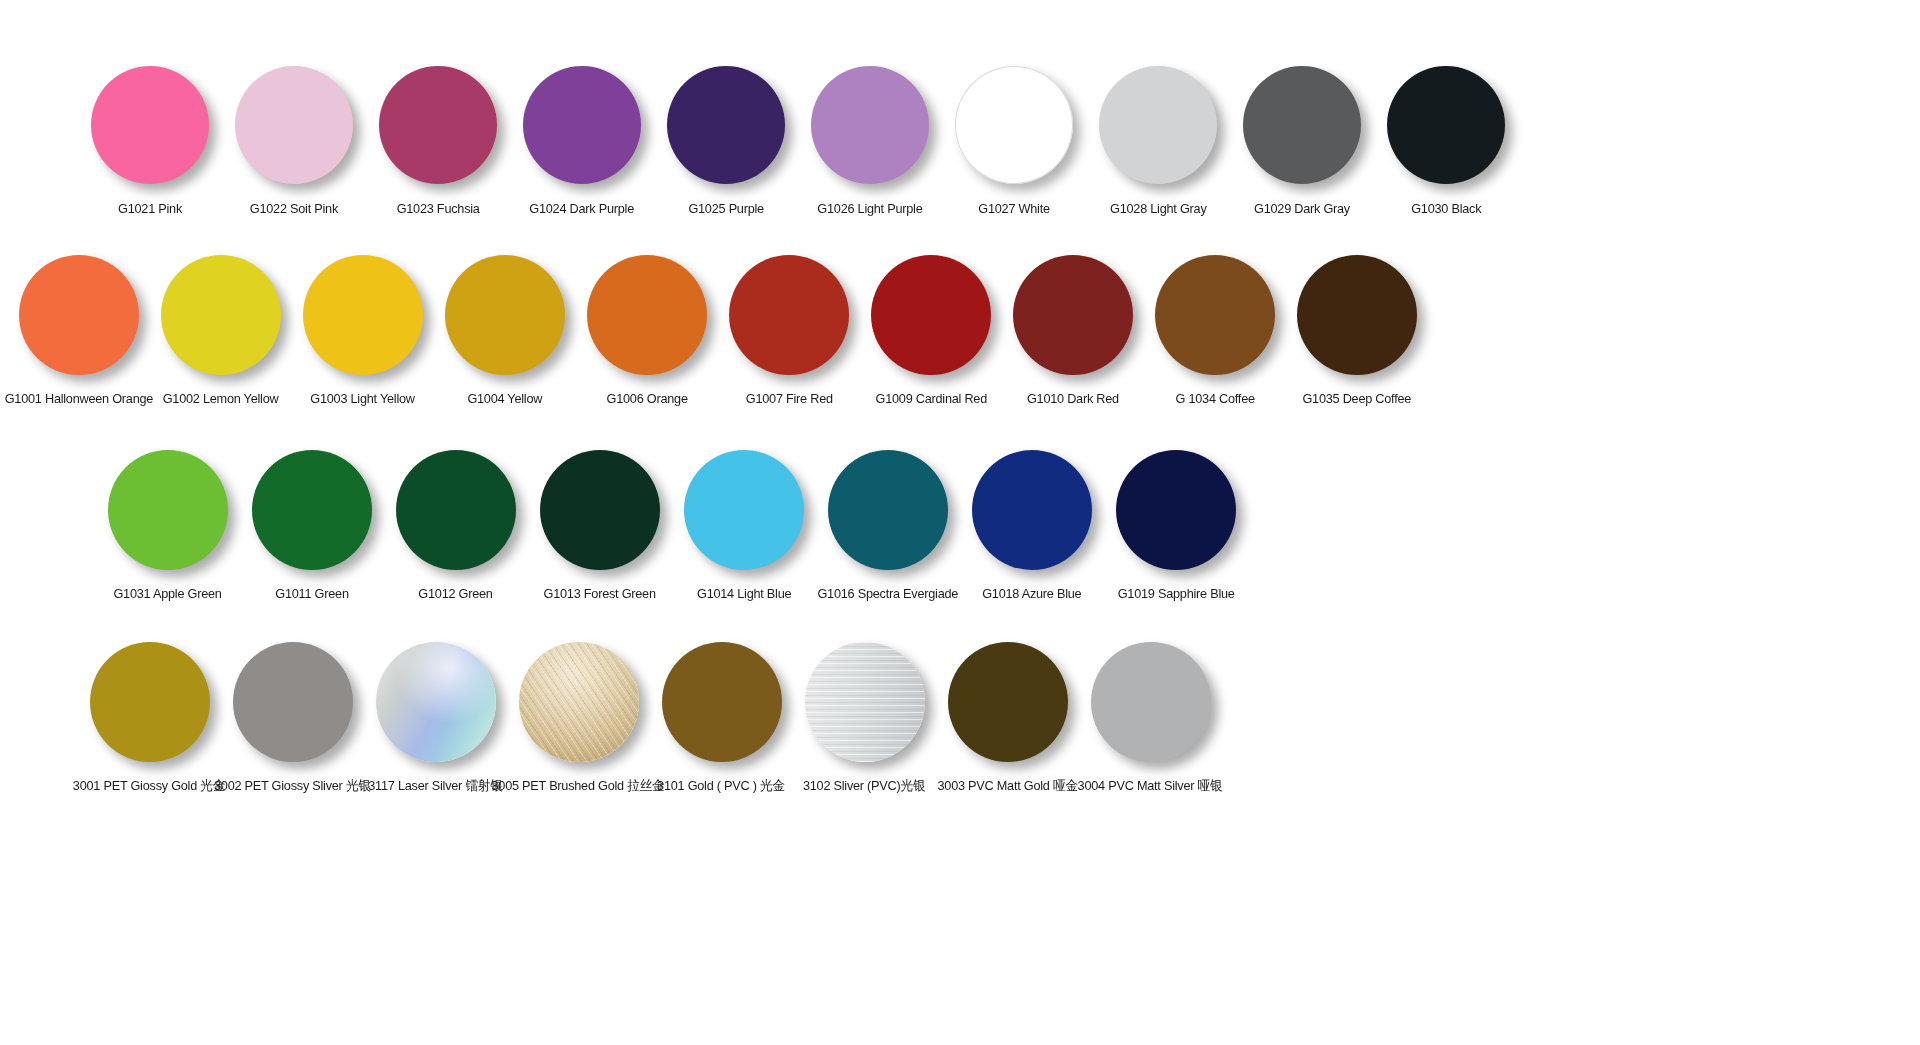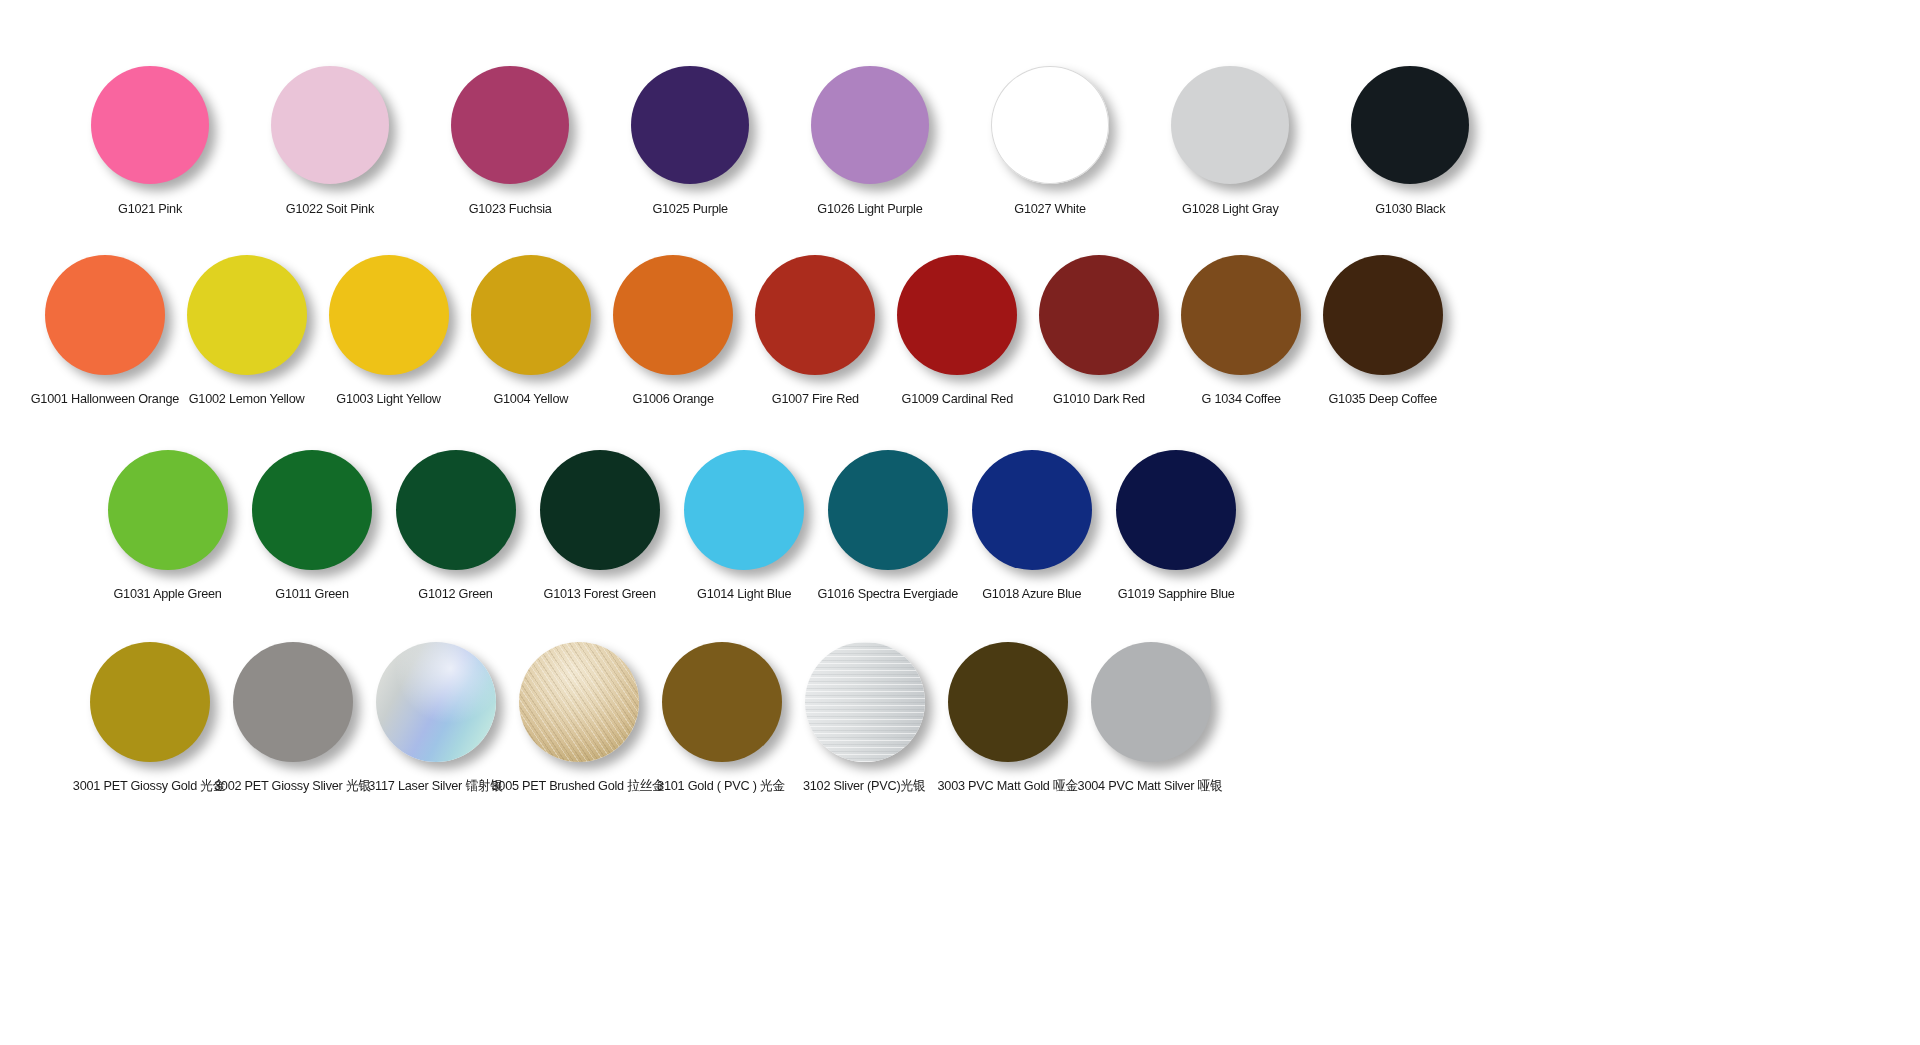--- a/index.html
+++ b/index.html
@@ -48,26 +48,26 @@
     color:#1b1b1b;
     white-space:nowrap;
     text-align:center;
     letter-spacing:-0.25px;
     font-stretch:condensed;
     transform:scaleX(0.94);
     transform-origin:center top;
   }
 
   
-  #row-1{ left:78px;  top:66px;gap:36px;  }
+  #row-1{ left:78px;  top:66px;  }
   #row-1 .swatch{ width:144px; }
   #row-1 .disc{ width:118px; height:118px; }
   #row-1 .label{ margin-top:17px; }
 
-  #row-2{ left:8px;   top:255px;margin-left:26px; }
+  #row-2{ left:8px;   top:255px; }
   #row-2 .swatch{ width:142px; }
   #row-2 .disc{ width:120px; height:120px; }
   #row-2 .label{ margin-top:16px; }
 
   #row-3{ left:96px;  top:450px; }
   #row-3 .swatch{ width:144px; }
   #row-3 .disc{ width:120px; height:120px; }
   #row-3 .label{ margin-top:16px; }
 
   #row-4{ left:78px;  top:642px; }
@@ -137,20 +137,26 @@
         <div class="label">G1022 Soit Pink</div>
       </div>
       <div class="swatch">
         <div class="disc-wrap">
           <div class="disc" style="background: rgb(168, 58, 104);"></div>
         </div>
         <div class="label">G1023 Fuchsia</div>
       </div>
       <div class="swatch">
         <div class="disc-wrap">
+          <div class="disc" style="background: rgb(126, 64, 153);"></div>
+        </div>
+        <div class="label">G1024 Dark Purple</div>
+      </div>
+      <div class="swatch">
+        <div class="disc-wrap">
           <div class="disc" style="background: rgb(58, 35, 99);"></div>
         </div>
         <div class="label">G1025 Purple</div>
       </div>
       <div class="swatch">
         <div class="disc-wrap">
           <div class="disc" style="background: rgb(174, 130, 192);"></div>
         </div>
         <div class="label">G1026 Light Purple</div>
       </div>
@@ -158,20 +164,26 @@
         <div class="disc-wrap">
           <div class="disc outlined" style="background: rgb(255, 255, 255);"></div>
         </div>
         <div class="label">G1027 White</div>
       </div>
       <div class="swatch">
         <div class="disc-wrap">
           <div class="disc" style="background: rgb(210, 211, 212);"></div>
         </div>
         <div class="label">G1028 Light Gray</div>
+      </div>
+      <div class="swatch">
+        <div class="disc-wrap">
+          <div class="disc" style="background: rgb(89, 90, 91);"></div>
+        </div>
+        <div class="label">G1029 Dark Gray</div>
       </div>
       <div class="swatch">
         <div class="disc-wrap">
           <div class="disc" style="background: rgb(20, 27, 31);"></div>
         </div>
         <div class="label">G1030 Black</div>
       </div>
     </div>
   <div class="row" id="row-2">
       <div class="swatch">

